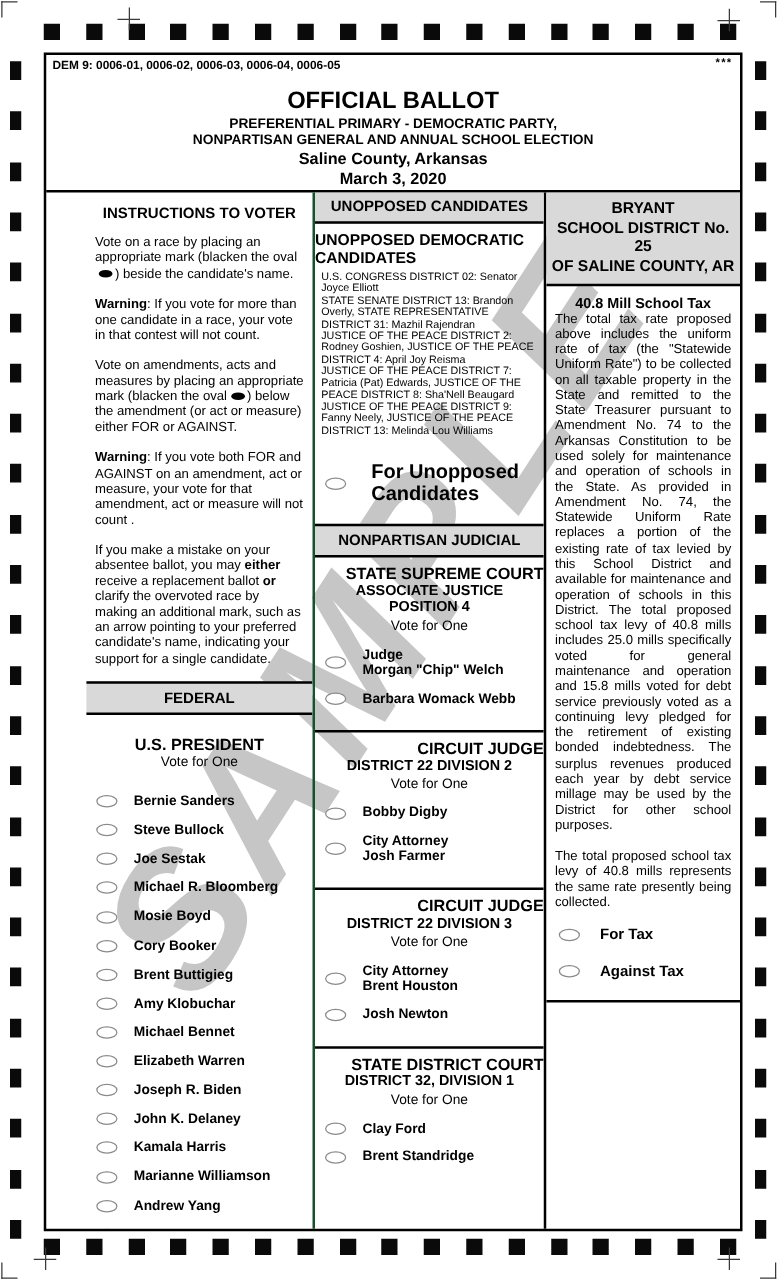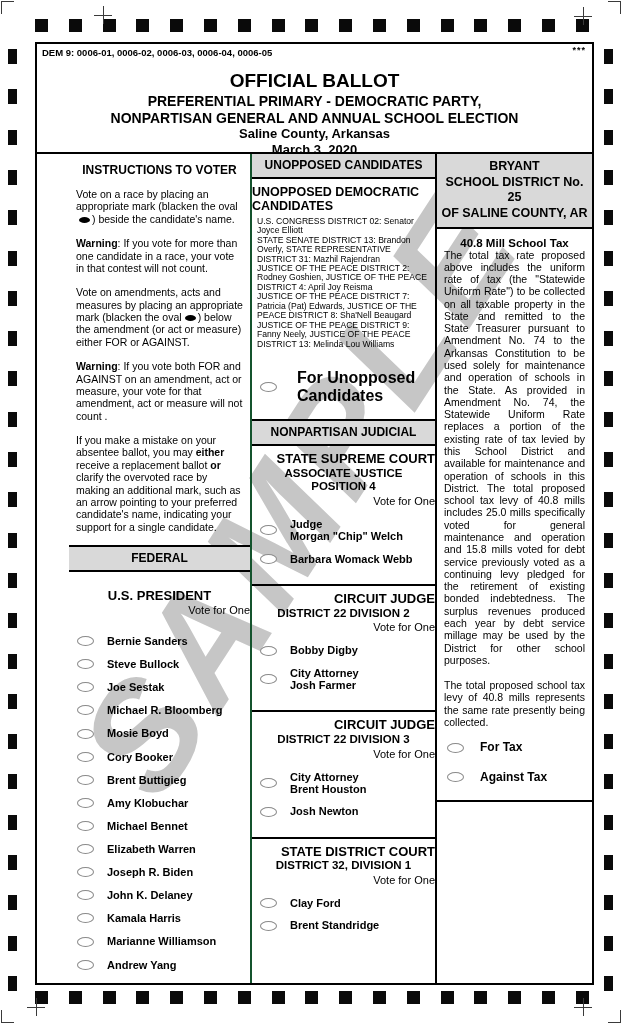--- a/index.html
+++ b/index.html
@@ -20,21 +20,21 @@
              font-size:150px;font-weight:bold;font-style:italic;letter-spacing:8px;
              color:var(--wm,#c6c6c6);white-space:nowrap;z-index:0;}
   
   .ballot-box{position:absolute;left:35px;top:42px;width:559px;height:943px;border:2px solid #000;
               box-sizing:border-box;display:flex;flex-direction:column;z-index:1;background:transparent;}
   .ballot-header{position:relative;height:108px;border-bottom:2px solid #000;flex:none;}
   .ballot-id{position:absolute;left:5px;top:3px;font-size:9.5px;font-weight:bold;}
   .corner-dots{position:absolute;right:6px;top:1px;font-size:9px;font-weight:bold;letter-spacing:1px;}
   .bt{text-align:center;font-weight:bold;line-height:1.2;}
   .title{margin-top:26px;font-size:19px;}
-  .sub{font-size:14px;}
+  .sub{font-size:11px;}
   .county{font-size:13px;}
   .bdate{font-size:13px;}
   
   .columns{flex:1;display:flex;min-height:0;}
   .col{box-sizing:border-box;position:relative;overflow:hidden;}
   .col-left{width:183px;border-right:2px solid #14532d;margin-left:32px;}
   .col-mid{width:185px;border-right:2px solid #000;}
   .col-right{flex:1;}
   
   .section-header{background:var(--hdr,#d9d9d9);border-top:2px solid #000;border-bottom:2px solid #000;
@@ -43,21 +43,21 @@
   .school-hdr{font-size:12.5px;padding:5px 2px;}
   
   .instr-header{font-weight:bold;text-align:center;font-size:12px;margin:9px 0 11px;}
   .instr-p{font-size:10.5px;line-height:1.18;margin:0 0 12px;padding:0 7px;}
   .instr-p .bold{font-weight:bold;}
   .oval-filled{display:inline-block;width:11px;height:6px;background:#000;border-radius:50%;
                margin:0 2px 0 3px;vertical-align:middle;}
   .fed-hdr{margin-top:10px;}
   
   .contest-title{font-weight:bold;font-size:13px;text-align:center;margin-top:16px;}
-  .vote-for{font-size:11px;text-align:right;margin-top:1px;}
+  .vote-for{font-size:11px;text-align:center;margin-top:1px;}
   .cand-row{display:flex;align-items:center;margin-left:8px;}
   .oval{flex:none;width:15px;height:8px;border:1.6px solid #8a8a8a;border-radius:50%;background:#fff;
         margin-right:13px;}
   .cand-name{font-weight:bold;font-size:11px;line-height:1.12;}
   .pres-list{margin-top:19px;}
   .pres-list .cand-row{margin-bottom:10.8px;}
   
   .sub-header{font-weight:bold;font-size:12.5px;text-align:left;line-height:1.15;margin:6px 0 3px;}
   .unopp-line{font-size:8.6px;line-height:1.1;padding:0 3px 0 5px;}
   .unopp-row{margin:20px 0 14px 8px;}

